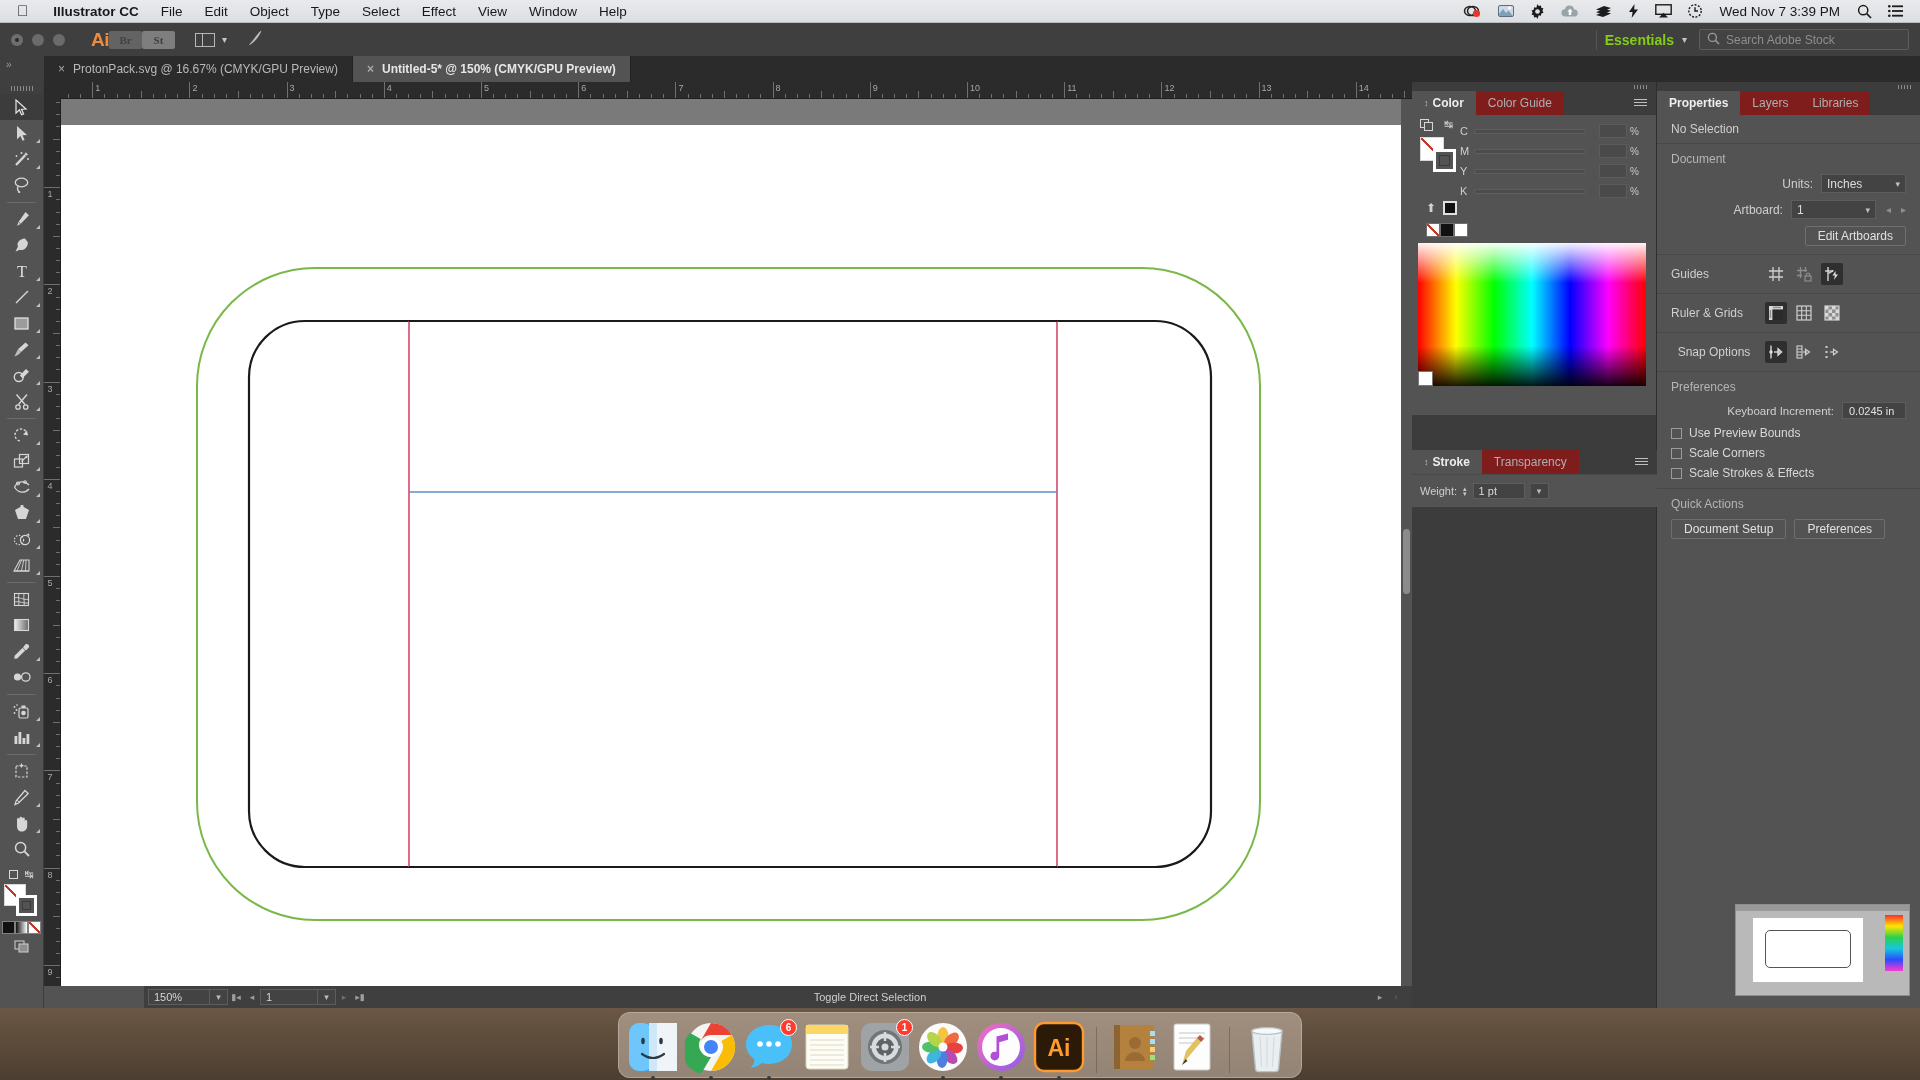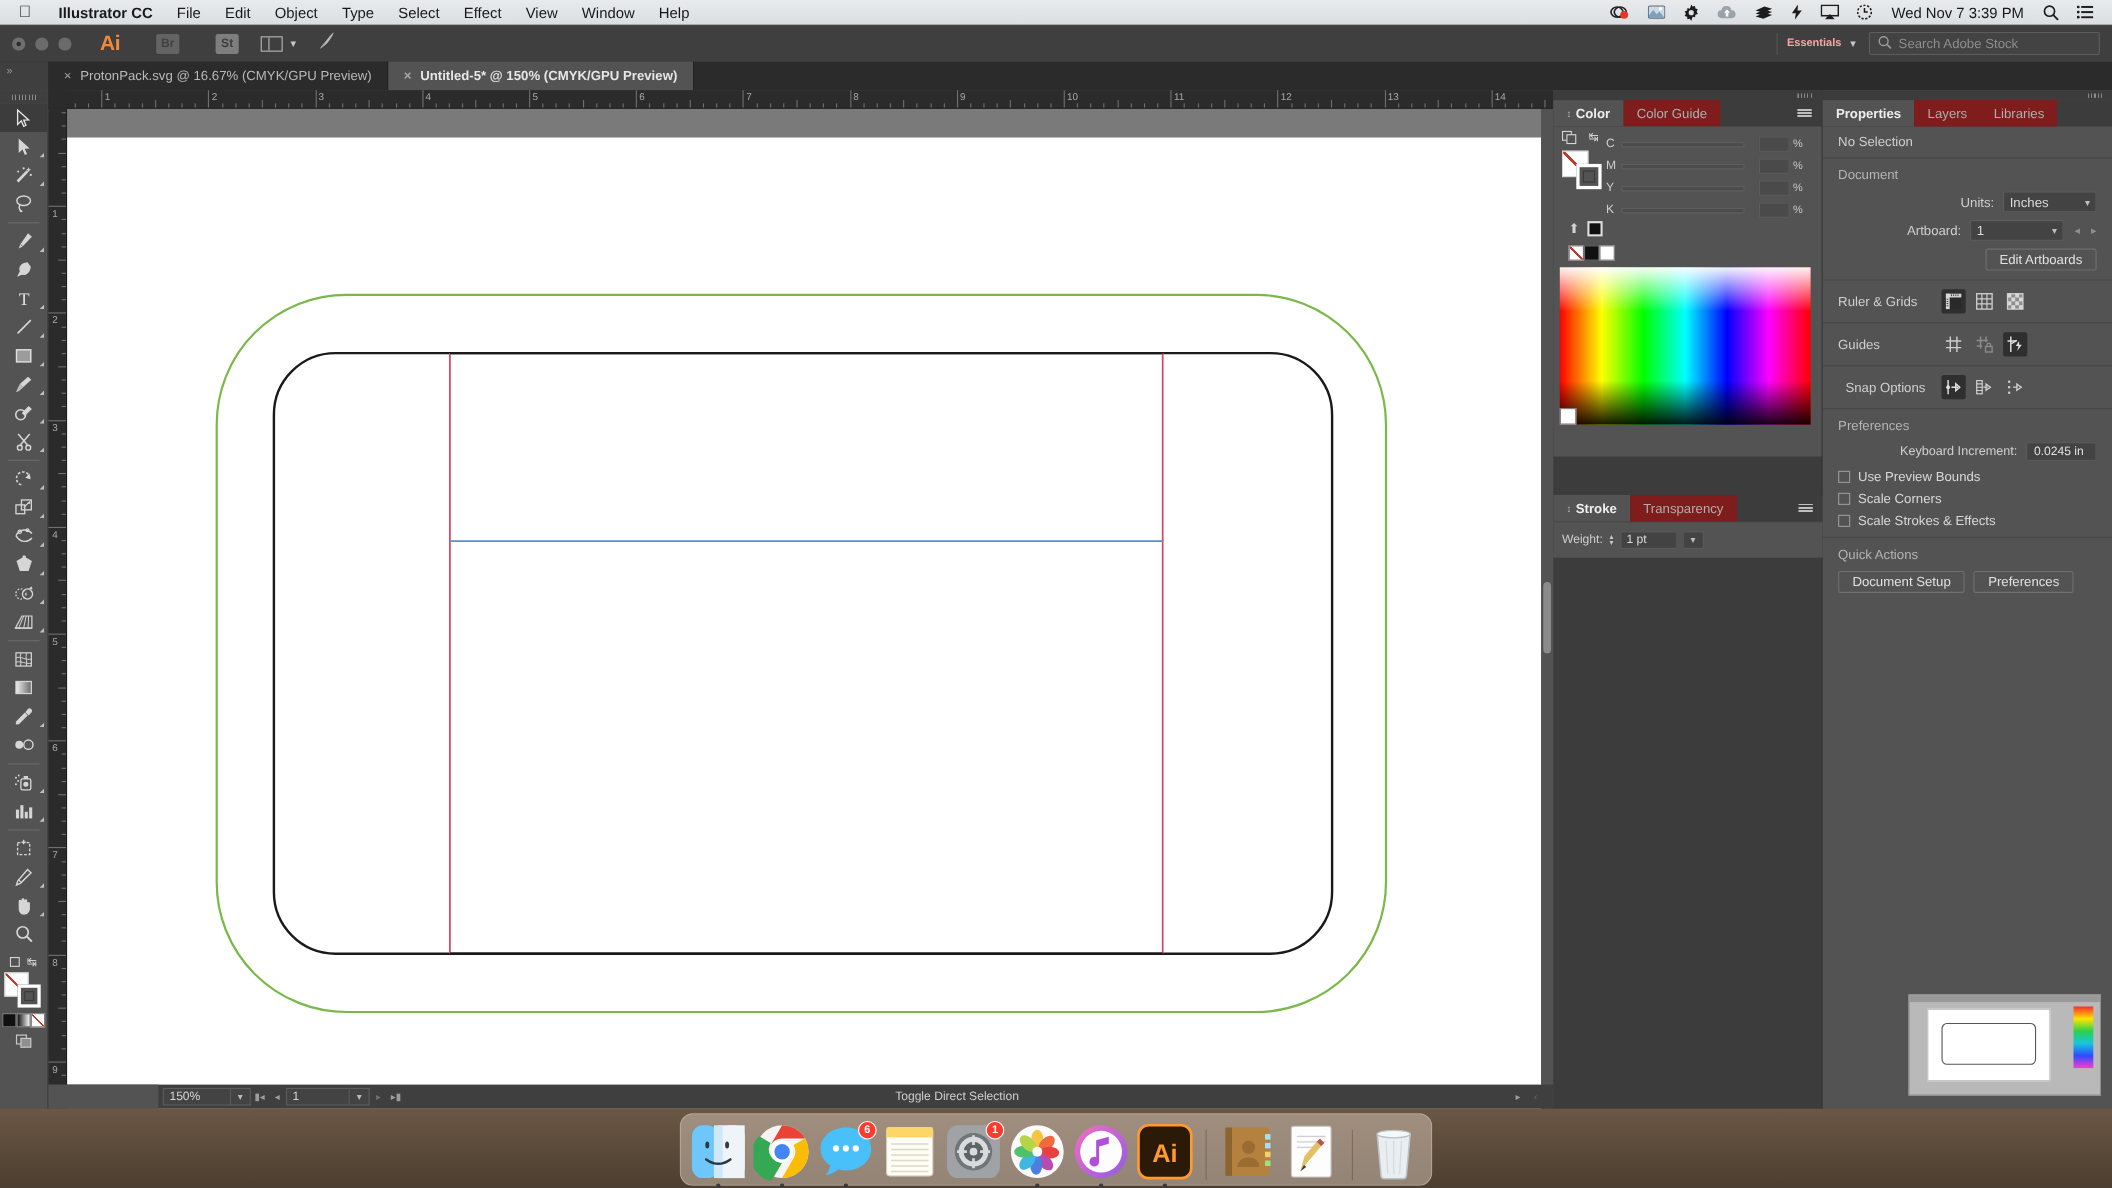--- a/index.html
+++ b/index.html
@@ -30,30 +30,30 @@
   
   #apptool {
     position:absolute; left:0; top:0; width:1920px; height:33px;
     background:#3f3f3f; display:flex; align-items:center;
   }
   .traffic { display:flex; gap:9px; padding-left:11px; }
   .tl { width:12px; height:12px; border-radius:50%; background:#6b6b6b; }
   .tl.a { background:#6e6e6e; position:relative;}
   .tl.a:after{content:'';position:absolute;left:4px;top:4px;width:4px;height:4px;border-radius:50%;background:#2a2a2a;}
   .ai-logo { margin-left:26px; font-weight:bold; font-size:19px; color:#f08a3c; letter-spacing:-0.5px;}
-  .sq-btn { width:21px; height:18px; border-radius:2px; background:#7e7e7e; color:#3f3f3f;
-    font-size:11px; font-weight:bold; display:flex;align-items:center;justify-content:center; margin-left:33px;}
+  .sq-btn { width:33px; height:18px; border-radius:2px; background:#7e7e7e; color:#3f3f3f;
+    font-size:11px; font-weight:bold; display:flex;align-items:center;justify-content:center; margin-left:0;font-family:Liberation Serif, serif;}
   .sq-btn.dim { background:#636363; color:#414141;}
   .arr-box { margin-left:20px; display:flex; align-items:center; gap:7px;}
   .docgrid { width:20px;height:14px;border:1.6px solid #b8b8b8; display:flex;}
   .docgrid i{display:block;width:7px;border-right:1.6px solid #b8b8b8;}
   .chev { color:#c6c6c6; font-size:10px;}
   .rocket { margin-left:20px; color:#bcbcbc; font-size:15px; transform:rotate(-10deg);}
   .right-tools { margin-left:auto; display:flex; align-items:center; padding-right:11px; }
-  .ess { color:#fca5a5; font-size:10px; font-weight:bold; padding:0 8px; border-left:1px solid #555; line-height:20px;}
+  .ess { color:#84cc16; font-size:14px; font-weight:bold; padding:0 8px; border-left:1px solid #555; line-height:20px;}
   .ess-chev{color:#c6c6c6; font-size:10px; padding-right:12px;}
   .stock {
     width:210px; height:21px; background:#434343; border:1px solid #5d5d5d; border-radius:2px;
     display:flex; align-items:center; padding:0 7px; color:#8e8e8e; font-size:12px; gap:6px;
   }
 
   
   #tabbar {
     position:absolute; left:0; top:33px; width:1920px; height:26px; background:#2b2b2b;
     display:flex; align-items:stretch;
@@ -1030,20 +1030,44 @@
         <span style="color:#8f8f8f;font-size:10px;margin-left:10px;">◂</span>
         <span style="color:#8f8f8f;font-size:10px;margin-left:10px;">▸</span>
       </div>
       <div class="pp-row" style="margin-bottom:0;">
         <span class="pp-lab" style="width:72px;">&nbsp;</span>
         <span class="pp-btn">Edit Artboards</span>
       </div>
     </div>
 
     <div class="pp-sec pp-inline">
+      <span class="pp-lab" style="width:86px;text-align:left;">Guides</span>
+      <span class="icbtn">
+        <svg width="16" height="16" viewBox="0 0 16 16">
+            <path d="M5 1v14M11 1v14M1 5h14M1 11h14" stroke="#cfcfcf" stroke-width="1.3"></path>
+          </svg>
+      </span>
+      <span class="icbtn">
+        <svg width="16" height="16" viewBox="0 0 16 16">
+            <path d="M4.5 1v11M9.5 1v5M1 4.5h10M1 9.5h5" stroke="#8d8d8d" stroke-width="1.3"></path>
+            <rect x="9" y="10" width="6" height="5" fill="none" stroke="#8d8d8d" stroke-width="1.2"></rect>
+            <path d="M10.4 10V8.6a1.6 1.6 0 013.2 0V10" fill="none" stroke="#8d8d8d" stroke-width="1.2"></path>
+          </svg>
+      </span>
+      <span class="icbtn on">
+        <svg width="16" height="16" viewBox="0 0 16 16">
+            <path d="M4 1v14" stroke="#e4e4e4" stroke-width="1.3"></path>
+            <path d="M1 5h8" stroke="#e4e4e4" stroke-width="1.3"></path>
+            <path d="M4.5 7.5 L9.5 4.5" stroke="#e4e4e4" stroke-width="1.3"></path>
+            <path d="M11.5 5 L8.5 9.5 H11 L9.8 14 L14 8.5 H11.6Z" fill="#e4e4e4"></path>
+          </svg>
+      </span>
+    </div>
+
+    <div class="pp-sec pp-inline">
       <span class="pp-lab" style="width:86px;text-align:left;">Ruler &amp; Grids</span>
       <span class="icbtn on">
         <svg width="16" height="16" viewBox="0 0 16 16">
             <rect x="1" y="1" width="14" height="14" fill="#2a2a2a"></rect>
             <rect x="1" y="1" width="14" height="3.4" fill="#d8d8d8"></rect>
             <rect x="1" y="1" width="3.4" height="14" fill="#d8d8d8"></rect>
             <g fill="#2a2a2a">
               <rect x="5.6" y="1.6" width="0.8" height="1.6"></rect>
               <rect x="7.6" y="1.6" width="0.8" height="1.6"></rect>
               <rect x="9.6" y="1.6" width="0.8" height="1.6"></rect>
@@ -1072,44 +1096,20 @@
               <rect x="1" y="8" width="3.5" height="3.5"></rect>
               <rect x="8" y="8" width="3.5" height="3.5"></rect>
               <rect x="4.5" y="11.5" width="3.5" height="3.5"></rect>
               <rect x="11.5" y="11.5" width="3.5" height="3.5"></rect>
             </g>
           </svg>
       </span>
     </div>
 
     <div class="pp-sec pp-inline">
-      <span class="pp-lab" style="width:86px;text-align:left;">Guides</span>
-      <span class="icbtn">
-        <svg width="16" height="16" viewBox="0 0 16 16">
-            <path d="M5 1v14M11 1v14M1 5h14M1 11h14" stroke="#cfcfcf" stroke-width="1.3"></path>
-          </svg>
-      </span>
-      <span class="icbtn">
-        <svg width="16" height="16" viewBox="0 0 16 16">
-            <path d="M4.5 1v11M9.5 1v5M1 4.5h10M1 9.5h5" stroke="#8d8d8d" stroke-width="1.3"></path>
-            <rect x="9" y="10" width="6" height="5" fill="none" stroke="#8d8d8d" stroke-width="1.2"></rect>
-            <path d="M10.4 10V8.6a1.6 1.6 0 013.2 0V10" fill="none" stroke="#8d8d8d" stroke-width="1.2"></path>
-          </svg>
-      </span>
-      <span class="icbtn on">
-        <svg width="16" height="16" viewBox="0 0 16 16">
-            <path d="M4 1v14" stroke="#e4e4e4" stroke-width="1.3"></path>
-            <path d="M1 5h8" stroke="#e4e4e4" stroke-width="1.3"></path>
-            <path d="M4.5 7.5 L9.5 4.5" stroke="#e4e4e4" stroke-width="1.3"></path>
-            <path d="M11.5 5 L8.5 9.5 H11 L9.8 14 L14 8.5 H11.6Z" fill="#e4e4e4"></path>
-          </svg>
-      </span>
-    </div>
-
-    <div class="pp-sec pp-inline">
       <span class="pp-lab" style="width:86px;text-align:center;">Snap Options</span>
       <span class="icbtn on">
         <svg width="16" height="16" viewBox="0 0 16 16">
             <path d="M3 1.5v13" stroke="#e4e4e4" stroke-width="1.3"></path>
             <circle cx="3" cy="8" r="1.7" fill="#e4e4e4"></circle>
             <path d="M6 8h6" stroke="#e4e4e4" stroke-width="1.3"></path>
             <path d="M10 4.8 L13.6 8 L10 11.2Z" fill="none" stroke="#e4e4e4" stroke-width="1.3"></path>
           </svg>
       </span>
       <span class="icbtn">

